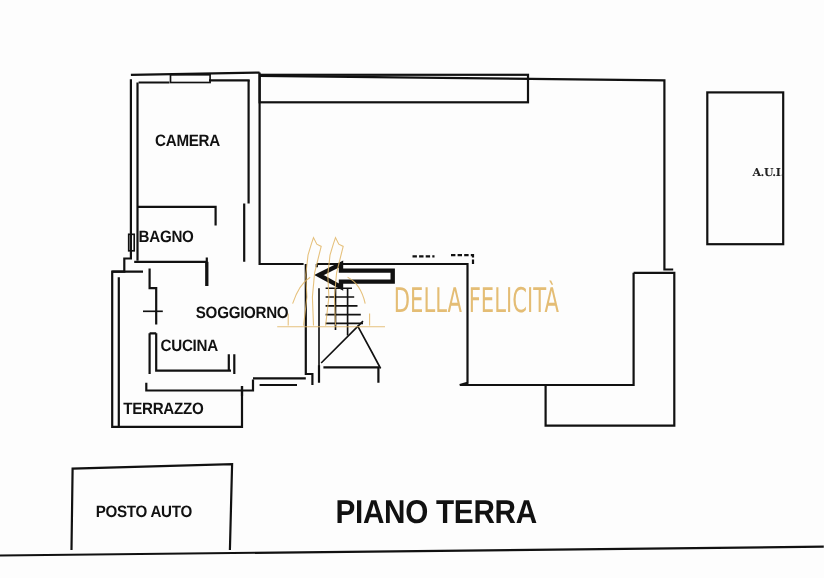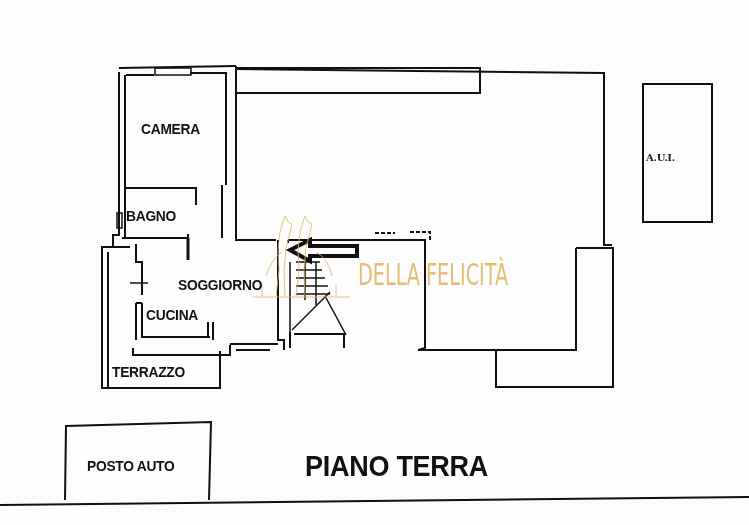--- a/index.html
+++ b/index.html
@@ -99,16 +99,16 @@
     <path d="M252,297 L350,297"></path>
   </g>
 </svg>
 
 <div class="label room-label" style="left:141px; top:120px;">CAMERA</div>
 <div class="label room-label" style="left:126px; top:207px;">BAGNO</div>
 <div class="label room-label" style="left:178px; top:276px;">SOGGIORNO</div>
 <div class="label room-label" style="left:146px; top:306px;">CUCINA</div>
 <div class="label room-label" style="left:112px; top:363px;">TERRAZZO</div>
 <div class="label room-label" style="left:87px; top:457px;">POSTO AUTO</div>
-<div class="label aui-label" style="left:646px; top:152px;">A.U.I.</div>
+<div class="label aui-label" style="left:684px; top:152px;">A.U.I.</div>
 <div class="label title-label" style="left:305px; top:449px;">PIANO TERRA</div>
 
 <div class="watermark" style="left:358px; top:256px;">DELLA FELICITÀ</div>
 
 </body></html>

